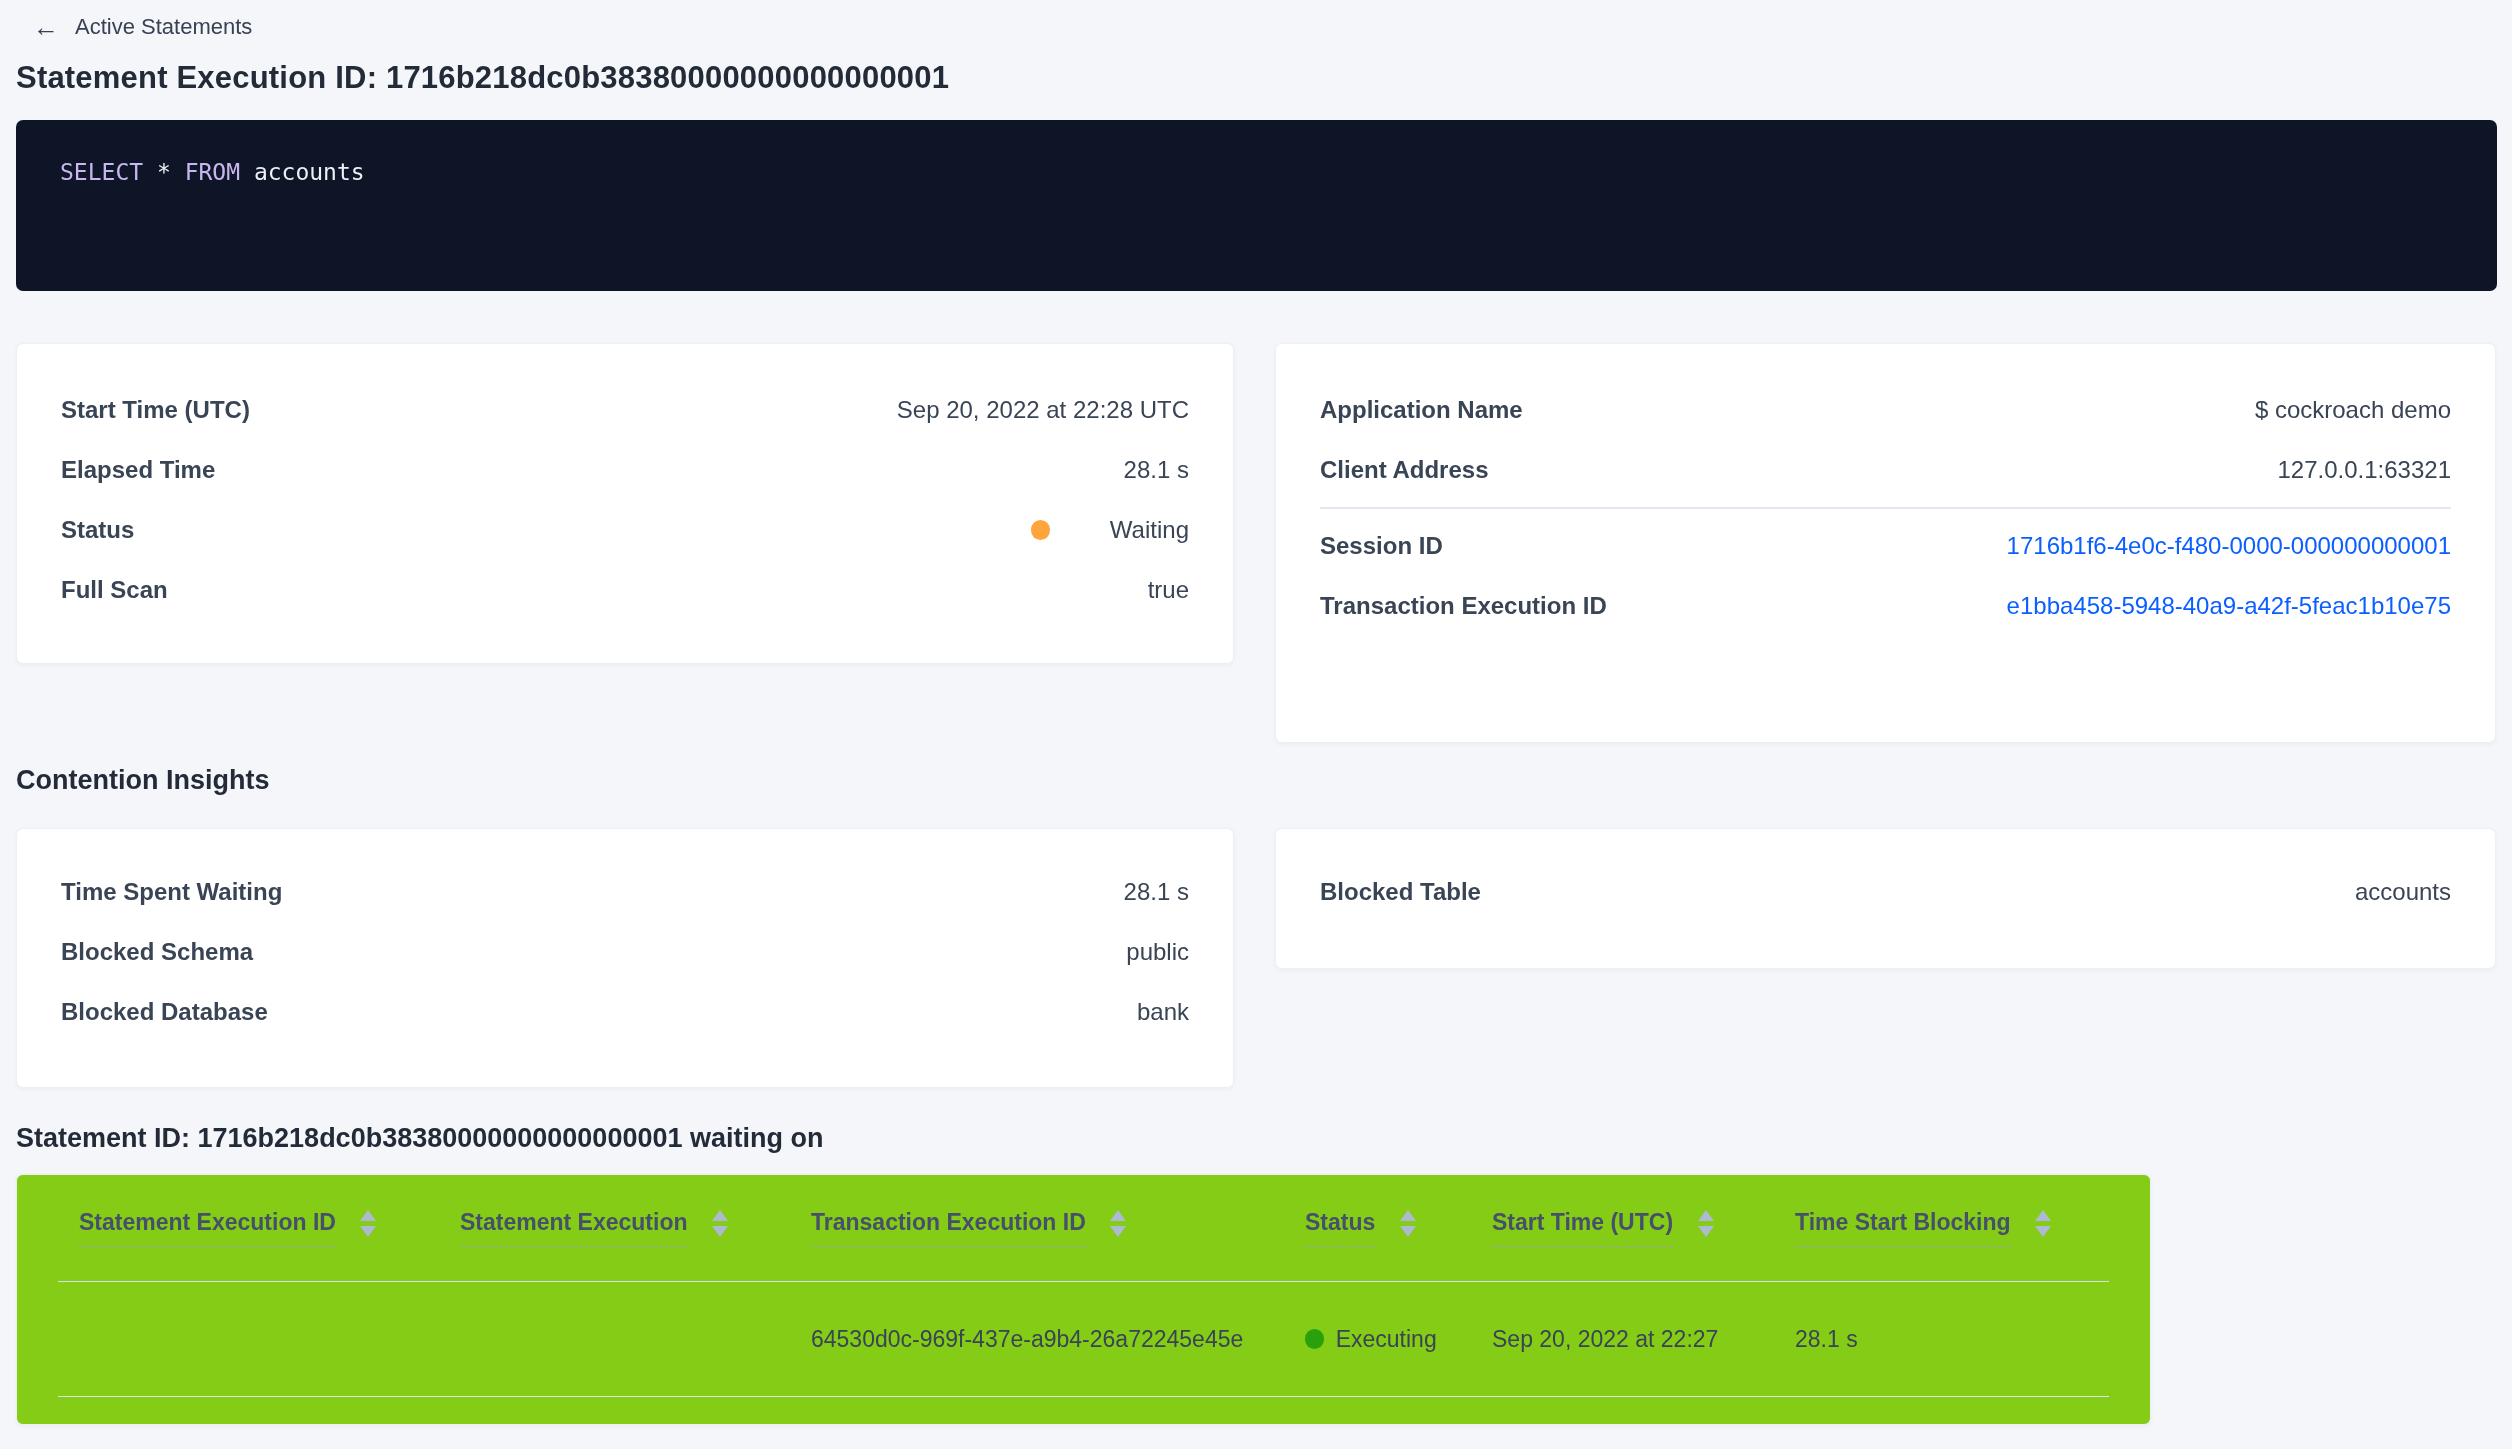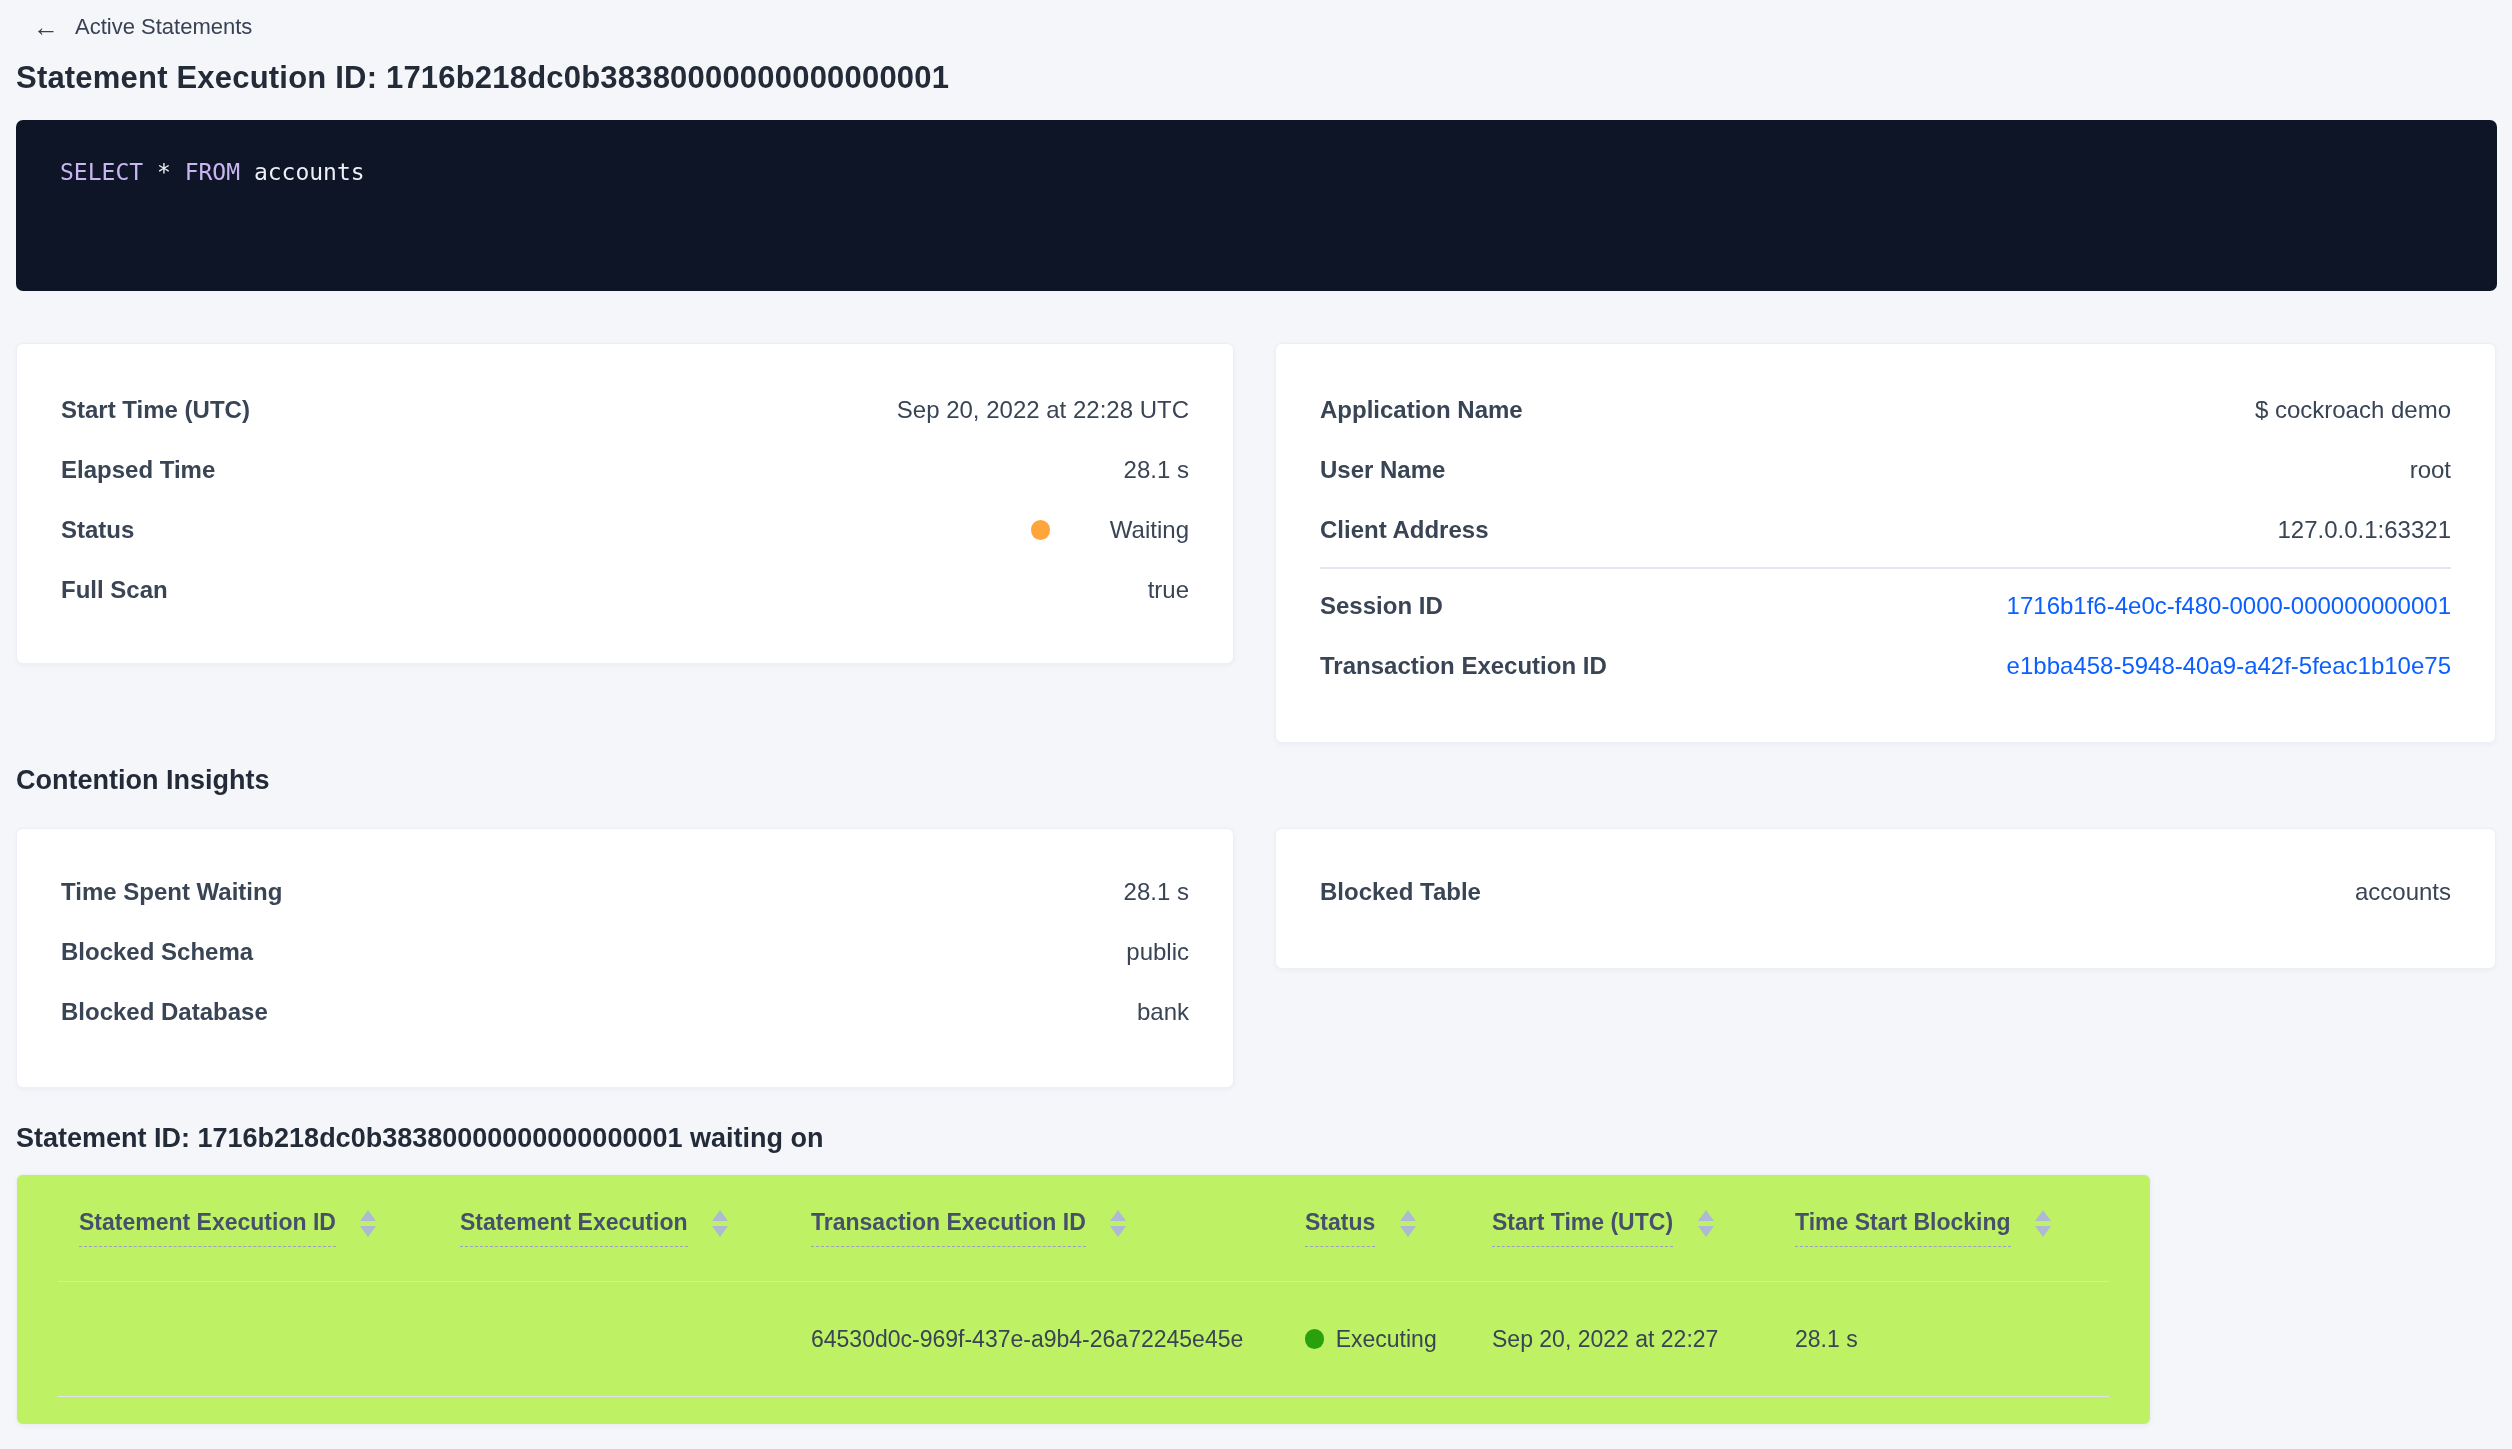--- a/index.html
+++ b/index.html
@@ -67,21 +67,21 @@
   .section-heading {
     position:absolute; left:16px;
     font-size:27px; line-height:33px; font-weight:700; color:#242b38;
   }
   .heading-contention { top:764px; }
   .heading-waiting-on { top:1122px; }
 
   
   .table-card {
     position:absolute; left:16px; top:1174px; width:2135px; height:251px;
-    background:#bef264; border-radius:7px; border:0.9px solid #eceff5;
+    background:#84cc16; border-radius:7px; border:0.9px solid #eceff5;
     box-shadow:0 1.8px 5.3px rgba(40,50,70,0.04);
     padding:0 41px;
   }
   .tgrid { display:grid; grid-template-columns:381px 351px 494px 187px 303px 295px; }
   .thead { height:107px; align-items:center; border-bottom:1.8px solid #d8dde9; }
   .th { display:flex; align-items:center; padding-left:21px; cursor:pointer; }
   .th-label {
     font-size:23px; font-weight:700; color:#47506a;
     padding-bottom:10.5px; border-bottom:1.8px dashed #99a3bc;
   }
@@ -127,24 +127,20 @@
     <span class="info-value">true</span>
   </div>
 </div>
 
 <div class="card card-overview-right">
   <div class="info-row">
     <span class="info-label">Application Name</span>
     <span class="info-value">$ cockroach demo</span>
   </div>
   <div class="info-row">
-    <span class="info-label">User Name</span>
-    <span class="info-value">root</span>
-  </div>
-  <div class="info-row">
     <span class="info-label">Client Address</span>
     <span class="info-value">127.0.0.1:63321</span>
   </div>
   <div class="divider"></div>
   <div class="info-row">
     <span class="info-label">Session ID</span>
     <a class="info-value link">1716b1f6-4e0c-f480-0000-000000000001</a>
   </div>
   <div class="info-row">
     <span class="info-label">Transaction Execution ID</span>

